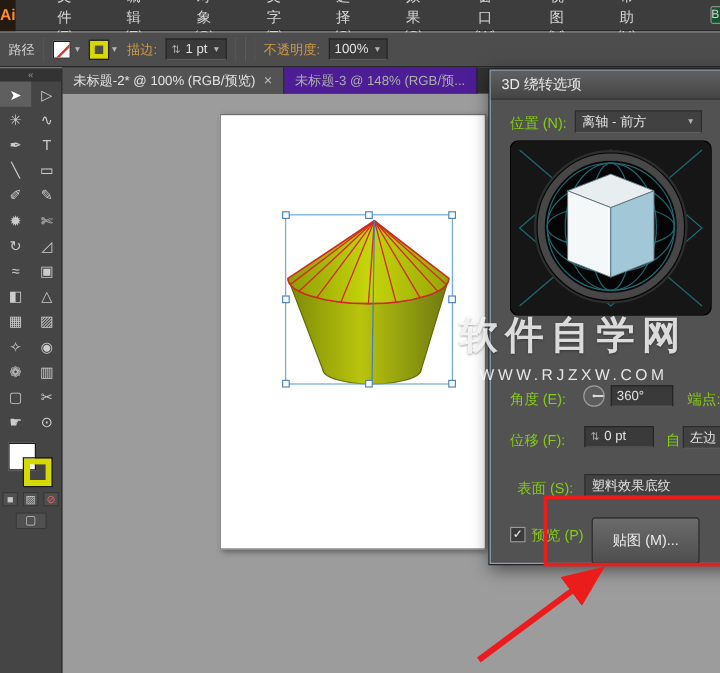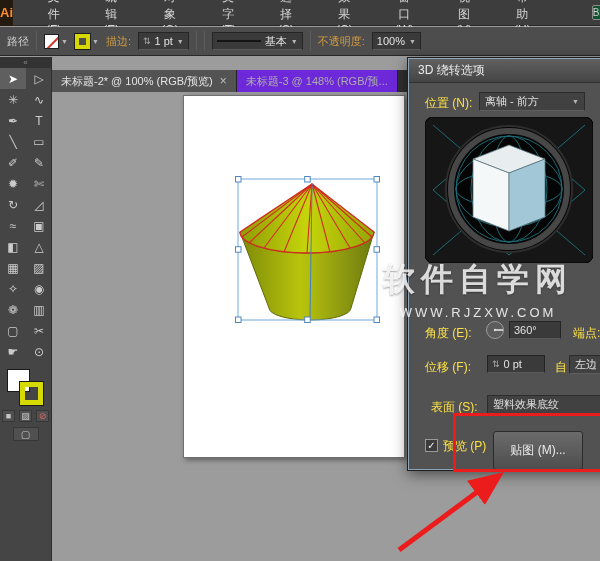--- a/index.html
+++ b/index.html
@@ -49,37 +49,37 @@
   .tb-colors { position:relative; width:42px; height:40px; margin:6px auto 2px; }
   .fill-sw { position:absolute; left:2px; top:1px; width:23px; height:23px; background:#ffffff; border:1px solid #191919; }
   .stroke-sw { position:absolute; left:15px; top:14px; width:23px; height:23px; border:5px solid #d6da00; outline:1px solid #191919; background:transparent; }
   .tb-mini { display:flex; justify-content:center; gap:4px; margin-top:2px; }
   .tb-mini span { width:13px; height:12px; font-size:9px; color:#c6c6c6; display:flex; align-items:center; justify-content:center; border:1px solid #373737; background:#505050; }
   .tb-mini .none-i { color:#d66; }
   .tb-bottom { display:flex; justify-content:center; margin-top:5px; }
   .tb-bottom span { width:26px; height:14px; font-size:10px; color:#c6c6c6; display:flex; align-items:center; justify-content:center; border:1px solid #373737; background:#505050; }
 
   
-  .tabbar { position:absolute; top:70px; left:52px; right:0; height:22px; background:#313131; display:flex; z-index:3; }
+  .tabbar { position:absolute; top:56px; left:52px; right:0; height:22px; background:#313131; display:flex; z-index:3; }
   .tab { display:flex; align-items:center; gap:7px; padding:0 9px; font-size:11px; color:#adadad;
-    background:#6d28d9; border-right:1px solid #242424; white-space:nowrap; cursor:default; }
+    background:#4c1d95; border-right:1px solid #242424; white-space:nowrap; cursor:default; }
   .tab.active { background:#535353; color:#e4e4e4; }
   .tab-close { font-size:12px; color:#bdbdbd; }
 
   
   .canvas { position:absolute; left:52px; top:79px; right:0; bottom:0; background:#9c9c9c; z-index:1; }
   .artboard { position:absolute; left:131px; top:16px; width:222px; height:363px; background:#ffffff;
     border:1px solid #6f6f6f; box-shadow:2px 2px 5px rgba(0,0,0,0.4); }
 
   
   .dialog { position:absolute; left:408px; top:58px; width:212px; height:412px; background:#525252;
     border:1px solid #8fa6b8; box-shadow:0 0 0 1px #202020, 0 4px 14px rgba(0,0,0,0.55); z-index:20; }
   .dlg-title { height:24px; background:linear-gradient(#606060,#454545); border-bottom:1px solid #313131;
     color:#eaeaea; font-size:12px; display:flex; align-items:center; padding:0 9px; }
-  .dlg-label { position:absolute; font-size:12px; color:#fde047; white-space:nowrap; }
+  .dlg-label { position:absolute; font-size:12px; color:#84cc16; white-space:nowrap; }
   .ddl { position:absolute; background:#414141; border:1px solid #2c2c2c; border-bottom-color:#5e5e5e;
     height:19px; display:flex; align-items:center; justify-content:space-between; font-size:11px;
     color:#e0e0e0; padding:0 5px; }
   .dlg-fld { position:absolute; background:#3a3a3a; border:1px solid #252525; border-bottom-color:#5a5a5a;
     height:18px; display:flex; align-items:center; gap:4px; padding:0 4px; font-size:11px; color:#e2e2e2; }
   .trackball { position:absolute; left:16px; top:58px; }
   .dial { position:absolute; left:76px; top:261px; }
   .cb-box { position:absolute; width:13px; height:13px; background:#3c3c3c; border:1px solid #9a9a9a;
     color:#f2f2f2; font-size:10px; line-height:11px; text-align:center; }
   .btn { position:absolute; background:linear-gradient(#6b6b6b,#4e4e4e); border:1px solid #2b2b2b;
@@ -123,25 +123,20 @@
     <span class="dd-tri">▼</span>
   </span>
   <span class="link-label">描边:</span>
   <span class="fld">
     <span class="stepper">⇅</span>
     <span>1 pt</span>
     <span class="dd-tri">▼</span>
   </span>
   <span class="cb-sep"></span>
   <span class="cb-sep"></span>
-  <span class="fld">
-    <span class="line-preview thin"></span>
-    <span>基本</span>
-    <span class="dd-tri">▼</span>
-  </span>
   <span class="cb-sep"></span>
   <span class="link-label">不透明度:</span>
   <span class="fld">
     <span>100%</span>
     <span class="dd-tri">▼</span>
   </span>
 </div>
 
 <div class="toolbar">
   <div class="toolbar-head">«</div>

